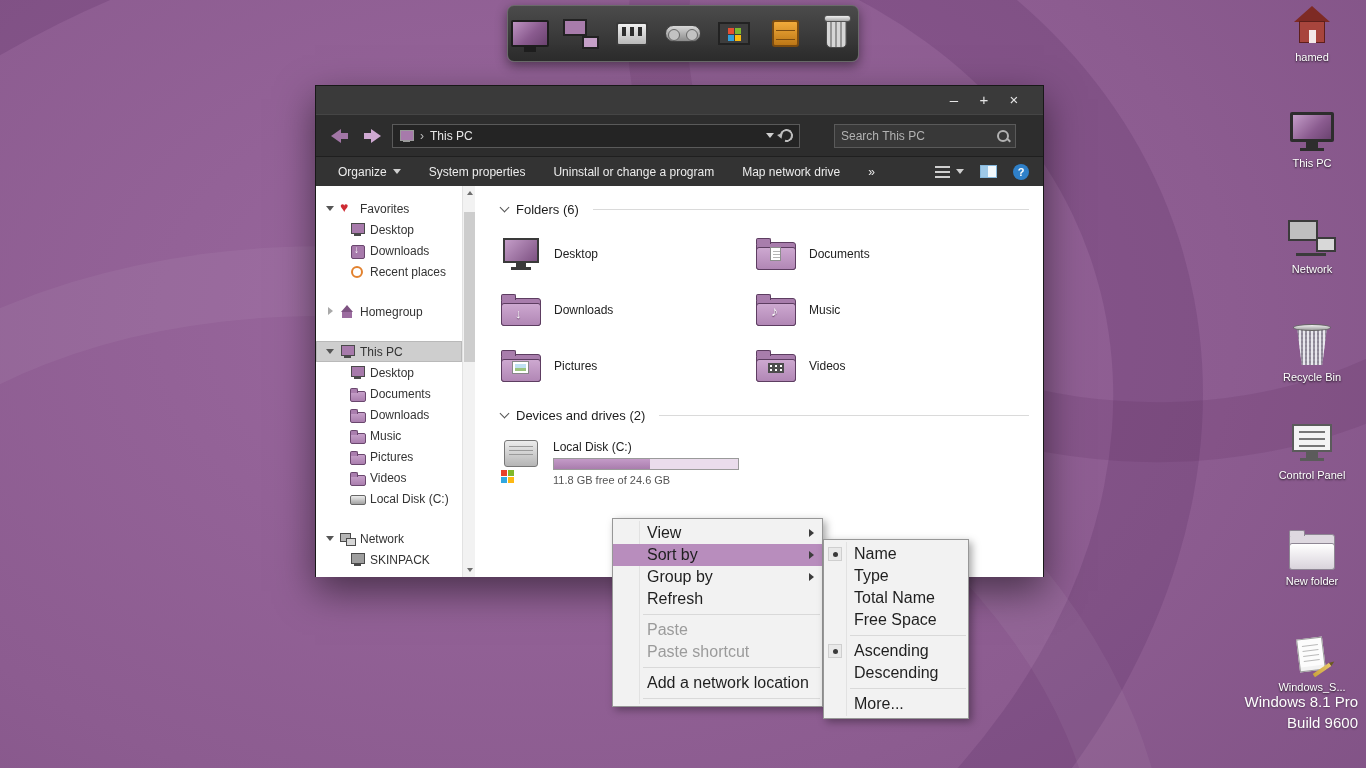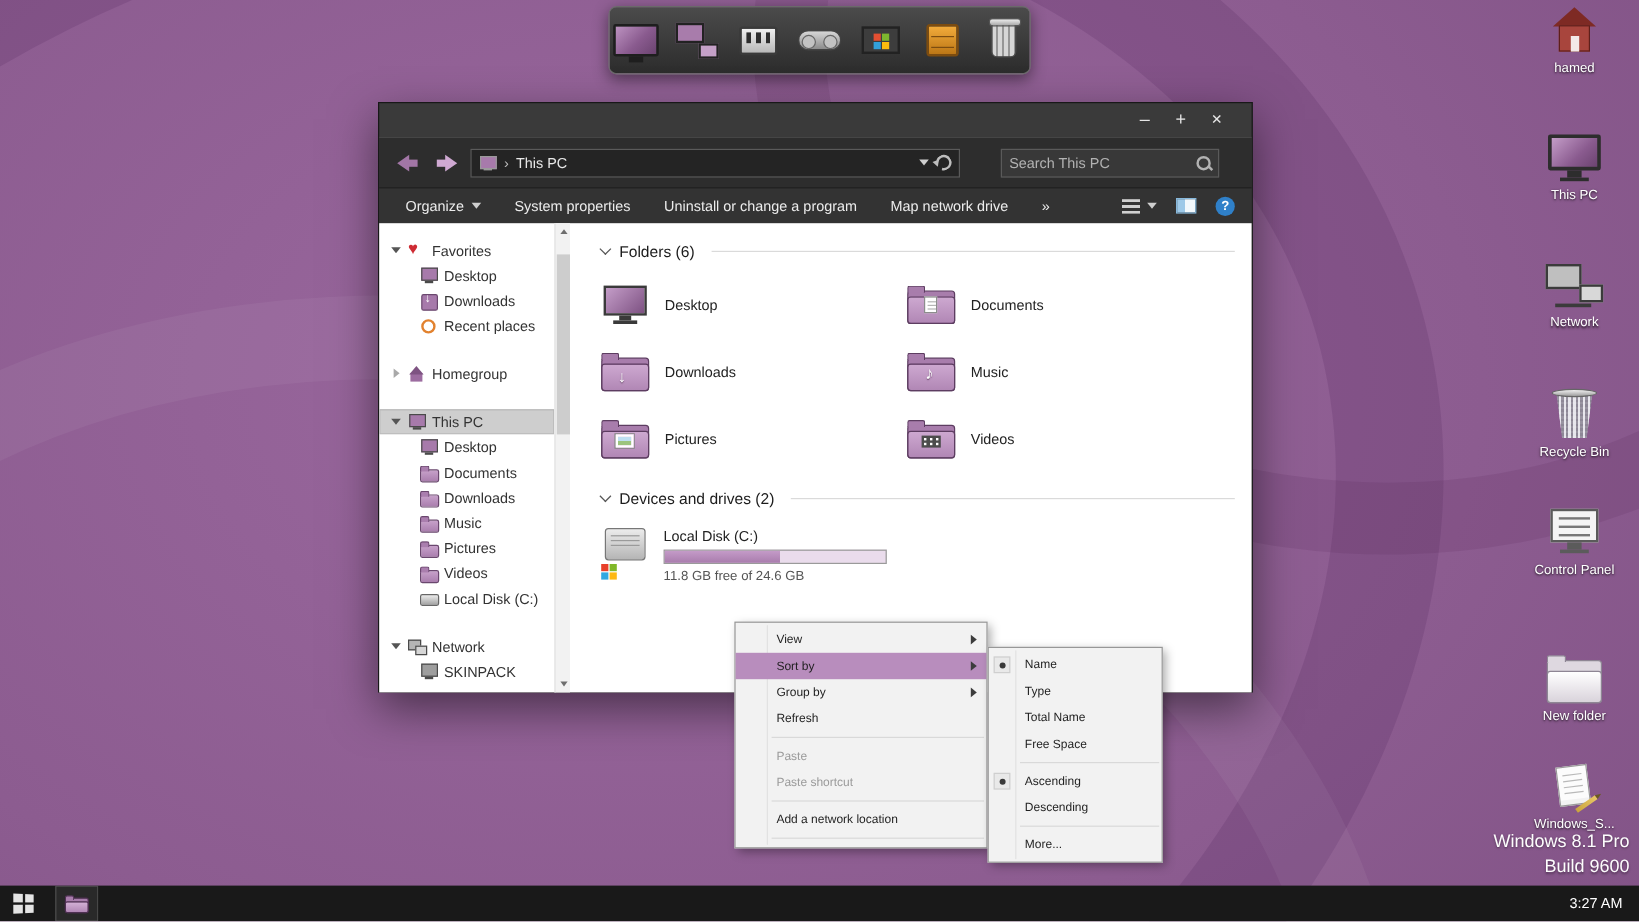--- a/index.html
+++ b/index.html
@@ -186,21 +186,21 @@
   .disk-name { font-size:12px; color:#222; }
   .pbar { width:186px; height:12px; border:1px solid #9a9a9a; background:#eadcEC; background:#eadcec; }
   .pbar .fill { height:100%; width:52%; background:linear-gradient(#c49bc8,#a97dad); }
   .disk-free { font-size:11px; color:#555; }
   .dev-cd { display:flex; gap:12px; align-items:center; padding-top:12px; }
   .cdd { position:relative; width:46px; height:25px; flex:none; }
   .cdd .tray { position:absolute; inset:0; border-radius:50%; background:linear-gradient(#f4f4f4,#bdbdbd); border:1px solid #888; }
   .cdd .hole { position:absolute; left:16px; top:8px; width:13px; height:8px; border-radius:50%; border:1px solid #999; background:#ddd; }
 
   
-  .menu { position:absolute; background:#f2f2f2; border:1px solid #979797; box-shadow:3px 3px 8px rgba(0,0,0,.35); z-index:10; font-size:10px; color:#1f1f1f; padding:3px 0; }
+  .menu { position:absolute; background:#f2f2f2; border:1px solid #979797; box-shadow:3px 3px 8px rgba(0,0,0,.35); z-index:10; font-size:16px; color:#1f1f1f; padding:3px 0; }
   .ctx { left:612px; top:518px; width:211px; }
   .smenu { left:823px; top:539px; width:146px; }
   .gut-line { position:absolute; left:26px; top:2px; bottom:2px; width:1px; background:#e2e2e2; z-index:1; }
   .smenu .gut-line { left:22px; }
   .mi { position:relative; height:22px; display:flex; align-items:center; padding-left:34px; padding-right:8px; z-index:2; }
   .smenu .mi { padding-left:30px; }
   .mi .mi-arrow { margin-left:auto; width:0; height:0; border-top:4px solid transparent; border-bottom:4px solid transparent; border-left:5px solid #3c3c3c; }
   .mi.hl { background:#b88dbd; }
   .mi.dis { color:#9b9b9b; }
   .msep { height:1px; background:#d9d9d9; margin:4px 2px 4px 30px; }
@@ -288,21 +288,21 @@
     <div class="dlabel">Recycle Bin</div>
   </div>
   <div class="dicon" style="top:424px">
     <div class="ic-cpl">
         <div class="scr"></div>
         <div class="leg"></div>
         <div class="base"></div>
       </div>
     <div class="dlabel">Control Panel</div>
   </div>
-  <div class="dicon" style="top:550px">
+  <div class="dicon" style="top:534px">
     <div class="ic-nfold">
         <div class="bk"></div>
         <div class="tab"></div>
         <div class="fr"></div>
       </div>
     <div class="dlabel">New folder</div>
   </div>
   <div class="dicon" style="top:636px">
     <div class="ic-doc">
         <div class="pg"></div>
@@ -596,32 +596,13 @@
     </div>
     <div class="mi">
       <span>Descending</span>
     </div>
     <div class="msep"></div>
     <div class="mi">
       <span>More...</span>
     </div>
   </div>
 
-  <div class="taskbar">
-    <div class="startbtn">
-      <div class="winlogo">
-          <span></span>
-          <span></span>
-          <span></span>
-          <span></span>
-        </div>
-    </div>
-    <div class="tb-explorer">
-      <div class="tb-fold">
-          <div class="bk"></div>
-          <div class="tab"></div>
-          <div class="fr"></div>
-        </div>
-    </div>
-    <div class="tb-spring"></div>
-    <div class="tb-time">3:27 AM</div>
-  </div>
 </div>
 
 </body></html>

